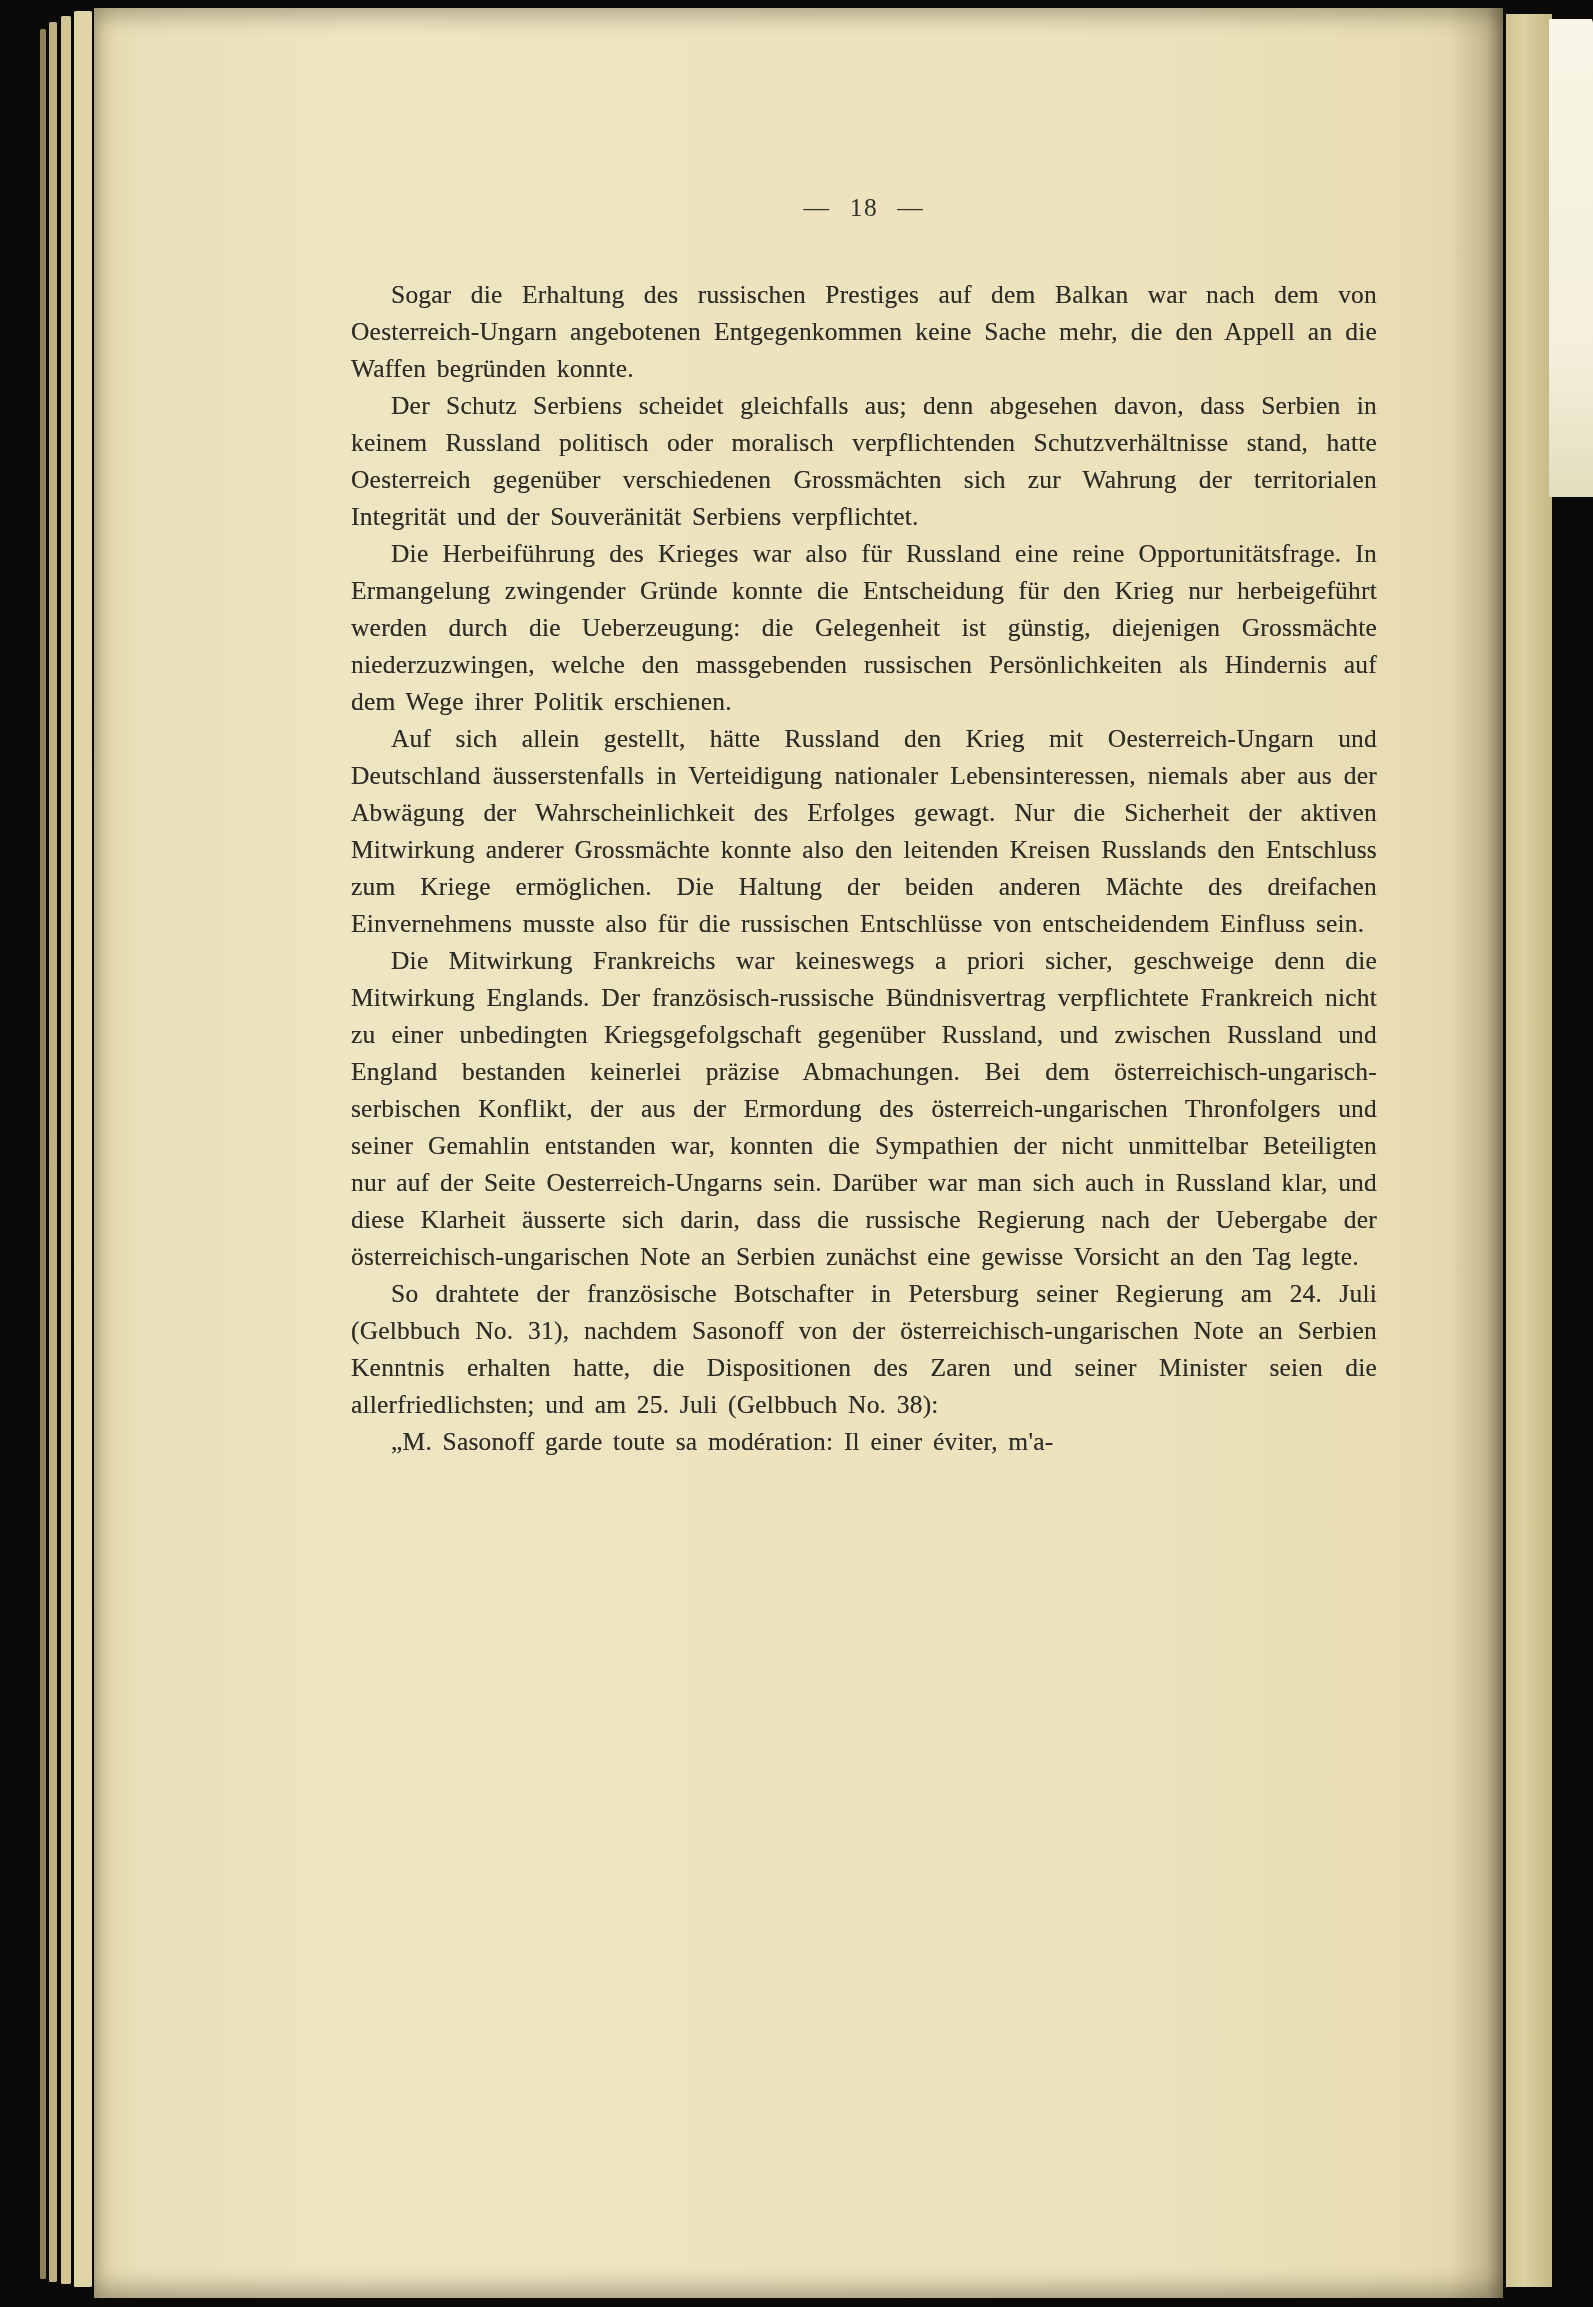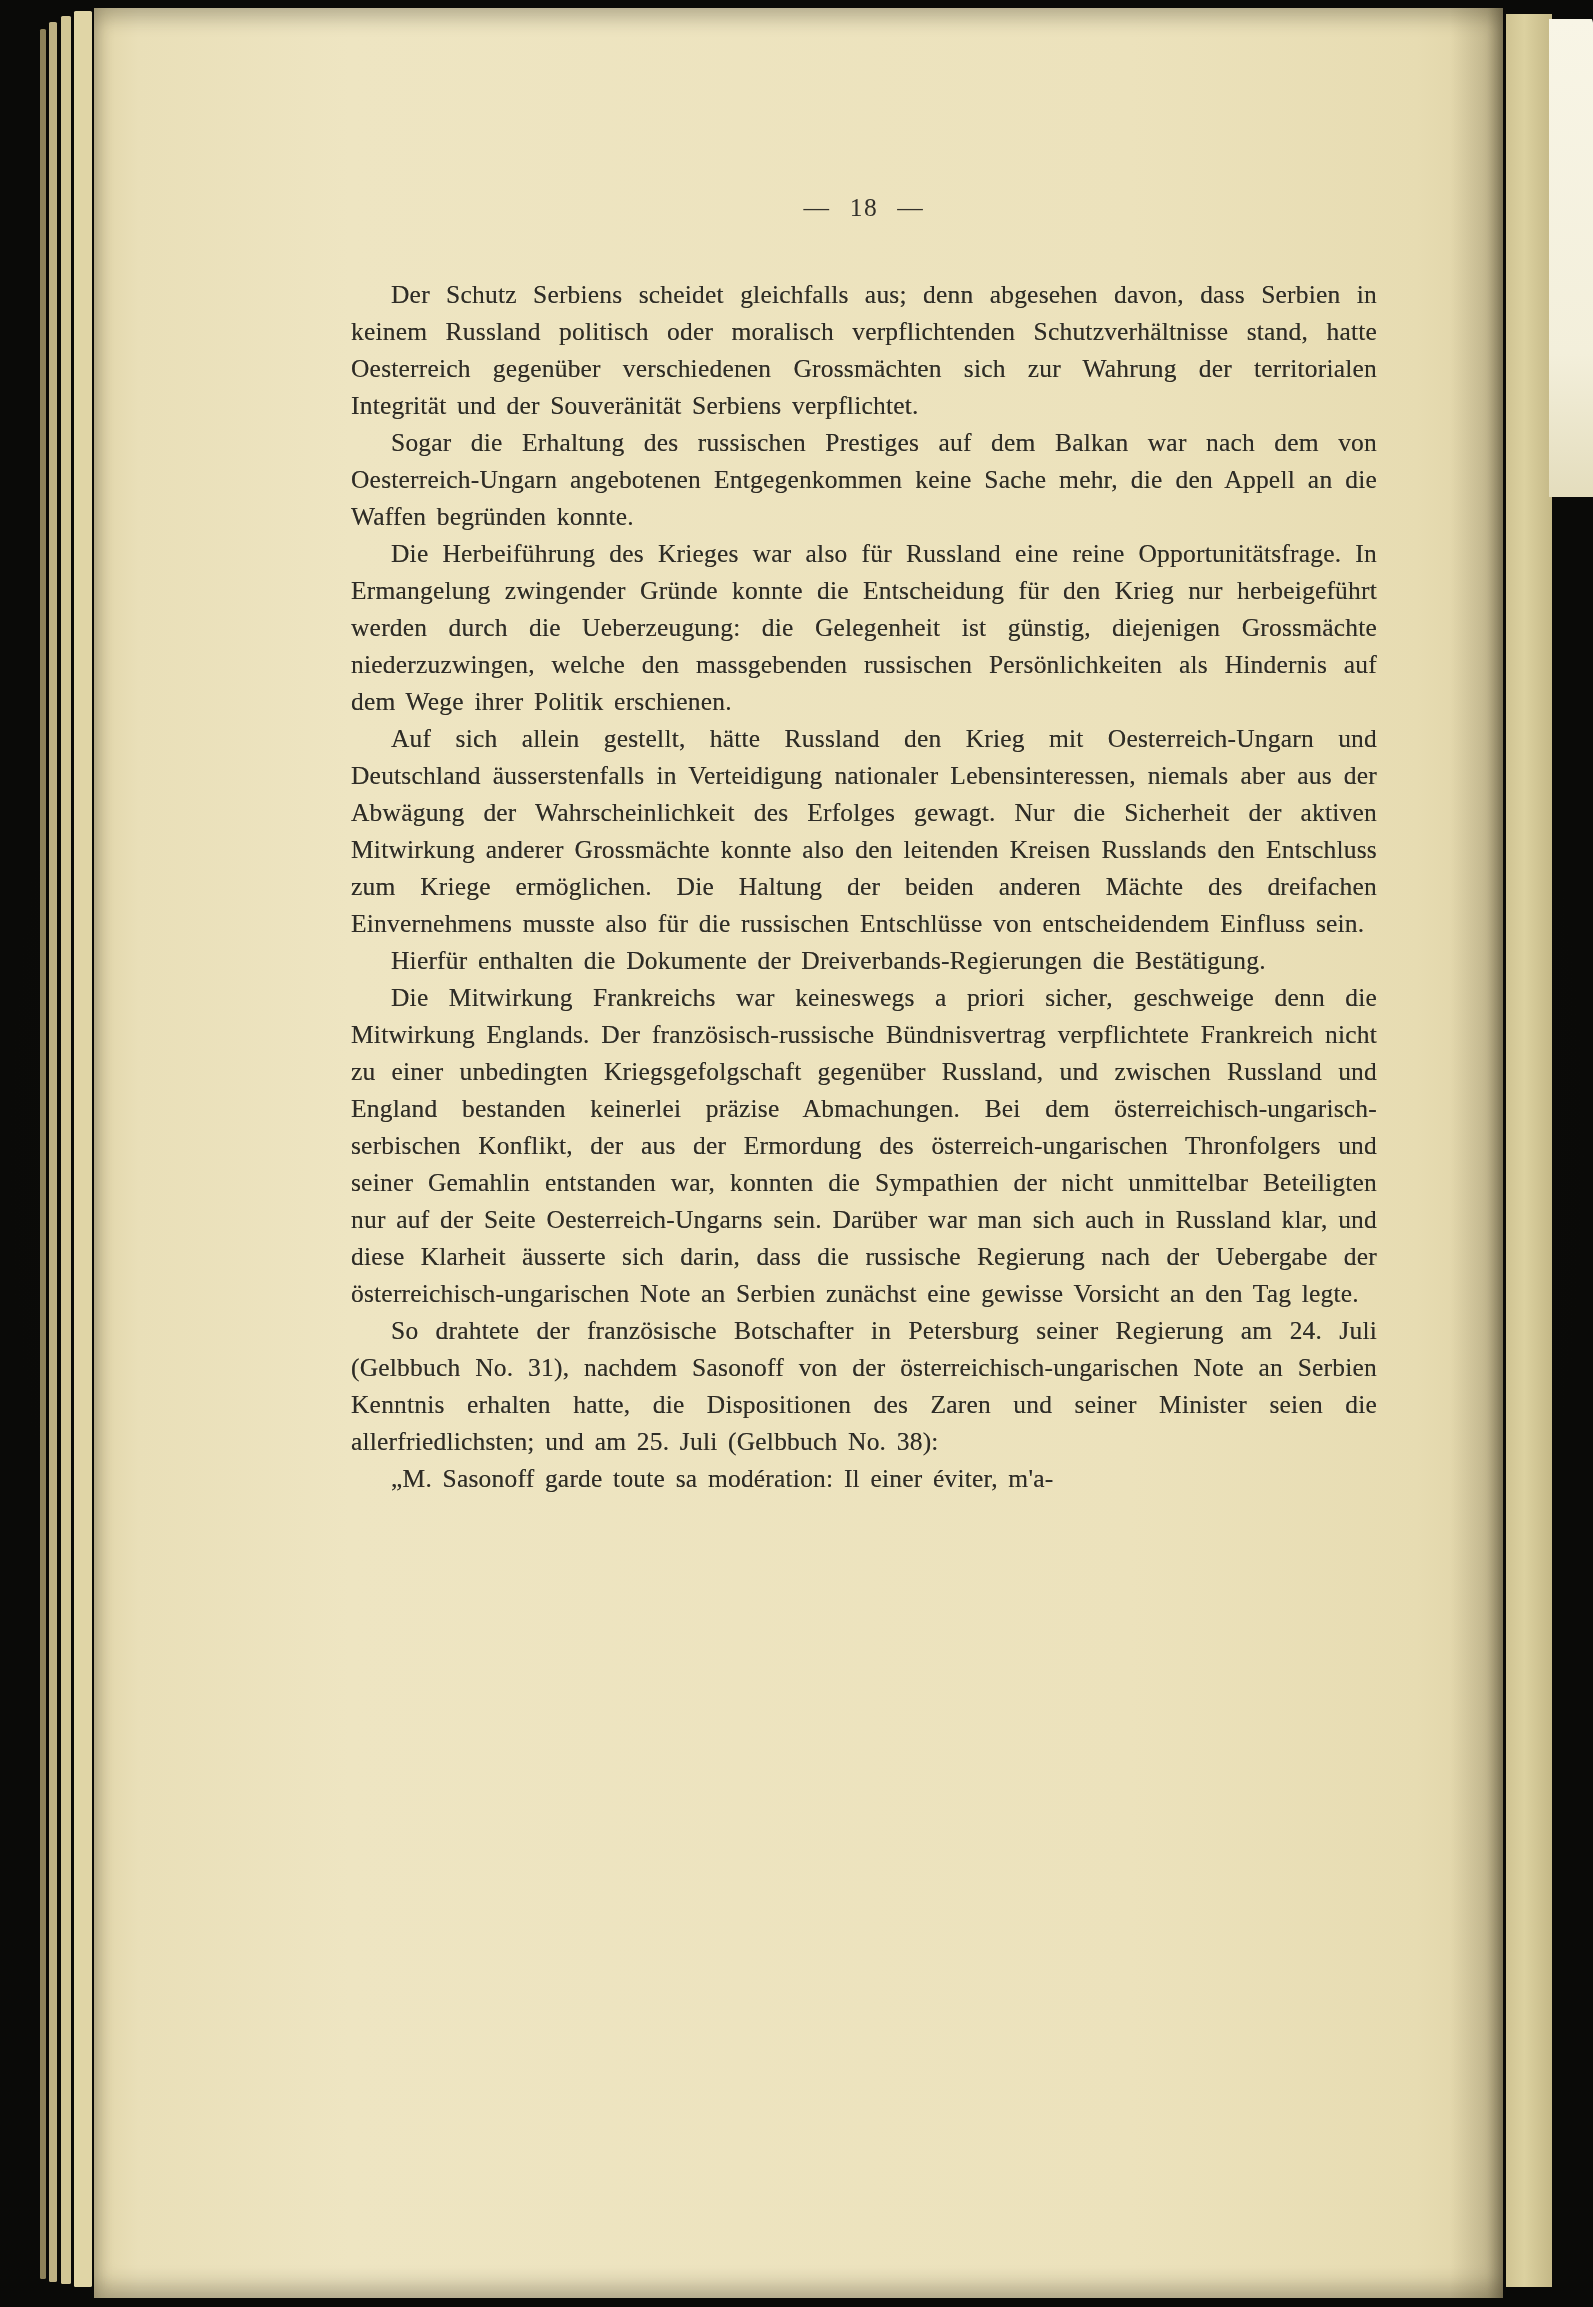--- a/index.html
+++ b/index.html
@@ -111,25 +111,24 @@
 <div class="scan">
 
   <div class="edge e1"></div>
   <div class="edge e2"></div>
   <div class="edge e3"></div>
   <div class="edge e4"></div>
 
   <div class="page">
     <div class="textblock">
       <div class="pagenum">— 18 —</div>
+      <p class="para">Sogar die Erhaltung des russischen Prestiges auf dem Balkan war nach dem von Oesterreich-Ungarn angebotenen Entgegenkommen keine Sache mehr, die den Appell an die Waffen begründen konnte.</p>
       <p class="para">Der Schutz Serbiens scheidet gleichfalls aus; denn abgesehen davon, dass Serbien in keinem Russland politisch oder moralisch verpflichtenden Schutzverhältnisse stand, hatte Oesterreich gegenüber verschiedenen Grossmächten sich zur Wahrung der territorialen Integrität und der Souveränität Serbiens verpflichtet.</p>
-      <p class="para">Sogar die Erhaltung des russischen Prestiges auf dem Balkan war nach dem von Oesterreich-Ungarn angebotenen Entgegenkommen keine Sache mehr, die den Appell an die Waffen begründen konnte.</p>
       <p class="para">Die Herbeiführung des Krieges war also für Russland eine reine Opportunitätsfrage. In Ermangelung zwingender Gründe konnte die Entscheidung für den Krieg nur herbeigeführt werden durch die Ueberzeugung: die Gelegenheit ist günstig, diejenigen Grossmächte niederzuzwingen, welche den massgebenden russischen Persönlichkeiten als Hindernis auf dem Wege ihrer Politik erschienen.</p>
       <p class="para">Auf sich allein gestellt, hätte Russland den Krieg mit Oesterreich-Ungarn und Deutschland äusserstenfalls in Verteidigung nationaler Lebensinteressen, niemals aber aus der Abwägung der Wahrscheinlichkeit des Erfolges gewagt. Nur die Sicherheit der aktiven Mitwirkung anderer Grossmächte konnte also den leitenden Kreisen Russlands den Entschluss zum Kriege ermöglichen. Die Haltung der beiden anderen Mächte des dreifachen Einvernehmens musste also für die russischen Entschlüsse von entscheidendem Einfluss sein.</p>
-      <p class="para">Hierfür enthalten die Dokumente der Dreiverbands-Regierungen die Bestätigung.</p>
       <p class="para">Die Mitwirkung Frankreichs war keineswegs a priori sicher, geschweige denn die Mitwirkung Englands. Der französisch-russische Bündnisvertrag verpflichtete Frankreich nicht zu einer unbedingten Kriegsgefolgschaft gegenüber Russland, und zwischen Russland und England bestanden keinerlei präzise Abmachungen. Bei dem österreichisch-ungarisch-serbischen Konflikt, der aus der Ermordung des österreich-ungarischen Thronfolgers und seiner Gemahlin entstanden war, konnten die Sympathien der nicht unmittelbar Beteiligten nur auf der Seite Oesterreich-Ungarns sein. Darüber war man sich auch in Russland klar, und diese Klarheit äusserte sich darin, dass die russische Regierung nach der Uebergabe der österreichisch-ungarischen Note an Serbien zunächst eine gewisse Vorsicht an den Tag legte.</p>
       <p class="para">So drahtete der französische Botschafter in Petersburg seiner Regierung am 24. Juli (Gelbbuch No. 31), nachdem Sasonoff von der österreichisch-ungarischen Note an Serbien Kenntnis erhalten hatte, die Dispositionen des Zaren und seiner Minister seien die allerfriedlichsten; und am 25. Juli (Gelbbuch No. 38):</p>
       <p class="para">„M. Sasonoff garde toute sa modération: Il einer éviter, m'a-</p>
     </div>
   </div>
 
   <div class="crease"></div>
   <div class="right-under"></div>
   <div class="right-sliver"></div>
 

